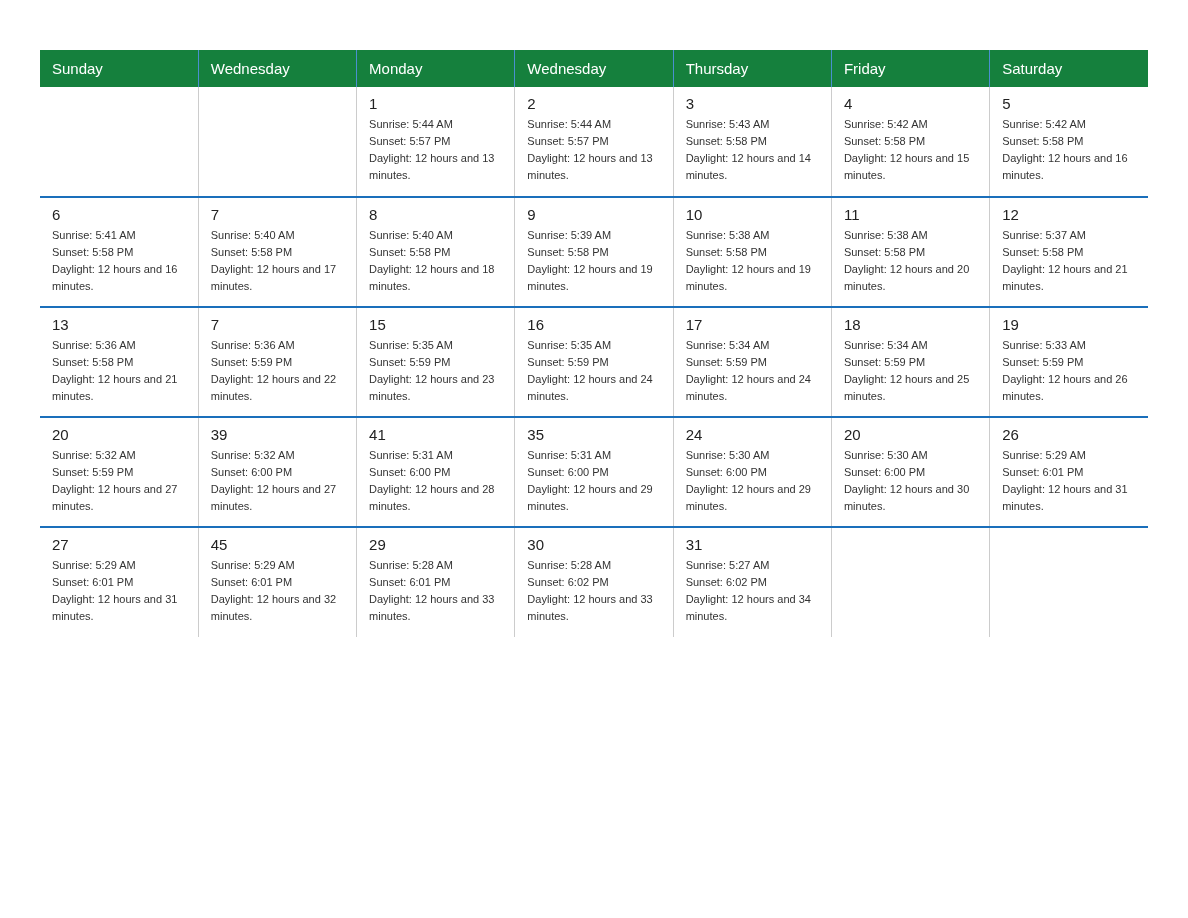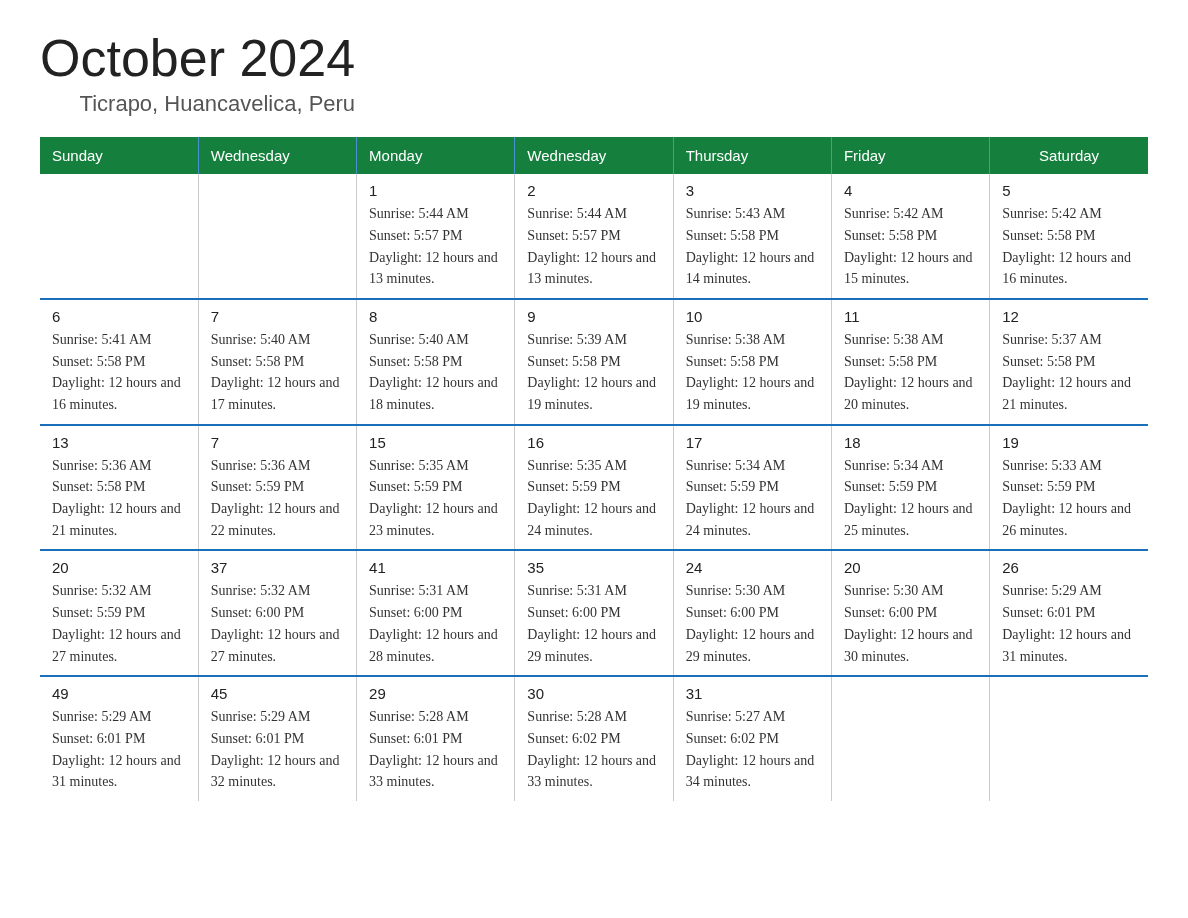--- a/index.html
+++ b/index.html
@@ -49,45 +49,44 @@
       background-color: #15803d;
     }
     thead th {
       color: #fff;
       padding: 10px 12px;
       font-size: 15px;
       font-weight: normal;
       text-align: left;
       border-right: 1px solid #4a8fd0;
     }
-    thead th:last-child { border-right: none; text-align: center; }
+    thead th:last-child { border-right: none; }
     tbody td {
       vertical-align: top;
       padding: 8px 12px;
       font-size: 13px;
       color: #333;
       border-right: 1px solid #ccc;
       border-bottom: 2px solid #1a6fbb;
       width: 14.28%;
       min-height: 100px;
       height: 110px;
     }
     tbody td:last-child { border-right: none; }
     tbody tr:last-child td { border-bottom: none; }
     .day-number {
       font-size: 15px;
       color: #222;
       margin-bottom: 4px;
       display: block;
     }
     .day-info {
-      font-size: 14px;
+      font-size: 11px;
       color: #333;
       line-height: 1.55;
-      font-family: Liberation Serif, serif;
     }
     .empty-cell { background: #fff; }
     .logo-wrapper {
       display: flex;
       align-items: center;
     }
     .logo-general {
       font-size: 28px;
       font-weight: bold;
       color: #333;
@@ -102,24 +101,20 @@
       margin-left: 2px;
       vertical-align: middle;
       position: relative;
       top: -2px;
     }
   </style>
 </head>
 <body>
 
 <div class="header">
-  <div class="title-section">
-    <div class="month-year">October 2024</div>
-    <div class="location">Ticrapo, Huancavelica, Peru</div>
-  </div>
 </div>
 
 <table>
   <thead>
     <tr>
     <th>Sunday</th>
         <th>Wednesday</th>
         <th>Monday</th>
         <th>Wednesday</th>
         <th>Thursday</th>
@@ -211,21 +206,21 @@
           <span class="day-number">19</span>
           <div class="day-info">Sunrise: 5:33 AM<br>Sunset: 5:59 PM<br>Daylight: 12 hours and 26 minutes.</div>
         </td>
       </tr>
       <tr>
         <td>
           <span class="day-number">20</span>
           <div class="day-info">Sunrise: 5:32 AM<br>Sunset: 5:59 PM<br>Daylight: 12 hours and 27 minutes.</div>
         </td>
         <td>
-          <span class="day-number">37</span>
+          <span class="day-number">39</span>
           <div class="day-info">Sunrise: 5:32 AM<br>Sunset: 6:00 PM<br>Daylight: 12 hours and 27 minutes.</div>
         </td>
         <td>
           <span class="day-number">41</span>
           <div class="day-info">Sunrise: 5:31 AM<br>Sunset: 6:00 PM<br>Daylight: 12 hours and 28 minutes.</div>
         </td>
         <td>
           <span class="day-number">35</span>
           <div class="day-info">Sunrise: 5:31 AM<br>Sunset: 6:00 PM<br>Daylight: 12 hours and 29 minutes.</div>
         </td>
@@ -237,21 +232,21 @@
           <span class="day-number">20</span>
           <div class="day-info">Sunrise: 5:30 AM<br>Sunset: 6:00 PM<br>Daylight: 12 hours and 30 minutes.</div>
         </td>
         <td>
           <span class="day-number">26</span>
           <div class="day-info">Sunrise: 5:29 AM<br>Sunset: 6:01 PM<br>Daylight: 12 hours and 31 minutes.</div>
         </td>
       </tr>
       <tr>
         <td>
-          <span class="day-number">49</span>
+          <span class="day-number">27</span>
           <div class="day-info">Sunrise: 5:29 AM<br>Sunset: 6:01 PM<br>Daylight: 12 hours and 31 minutes.</div>
         </td>
         <td>
           <span class="day-number">45</span>
           <div class="day-info">Sunrise: 5:29 AM<br>Sunset: 6:01 PM<br>Daylight: 12 hours and 32 minutes.</div>
         </td>
         <td>
           <span class="day-number">29</span>
           <div class="day-info">Sunrise: 5:28 AM<br>Sunset: 6:01 PM<br>Daylight: 12 hours and 33 minutes.</div>
         </td>

